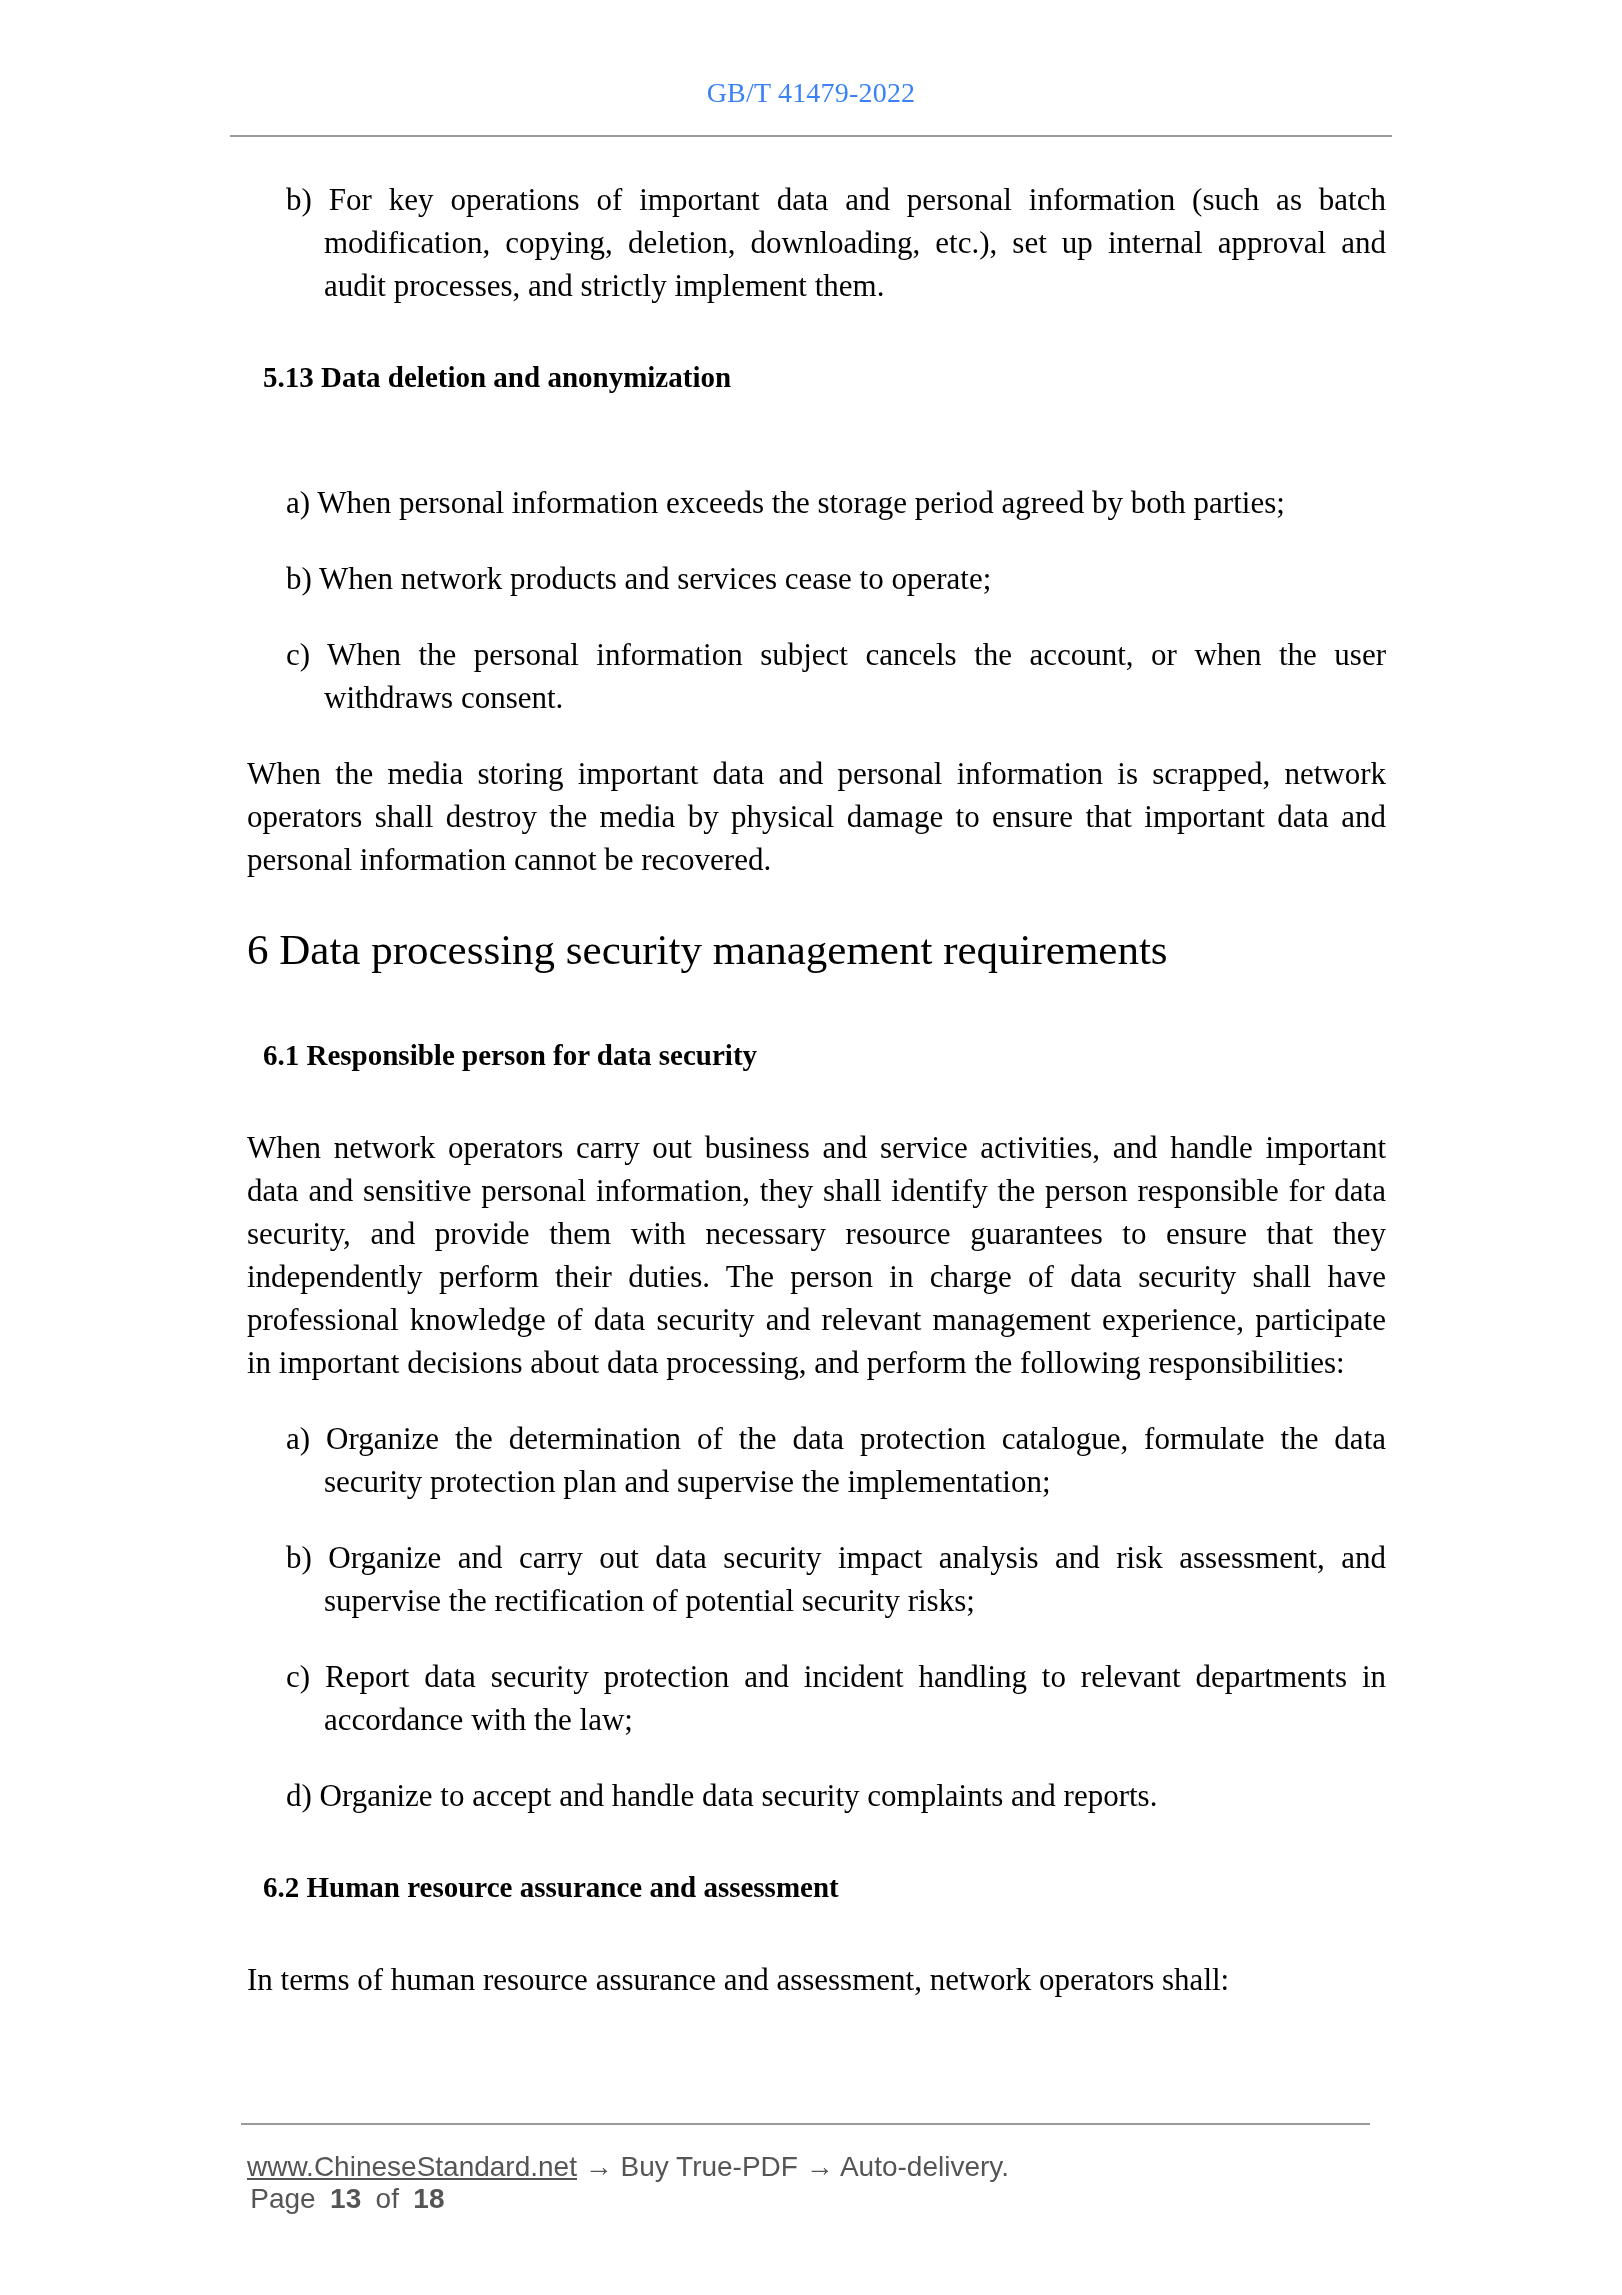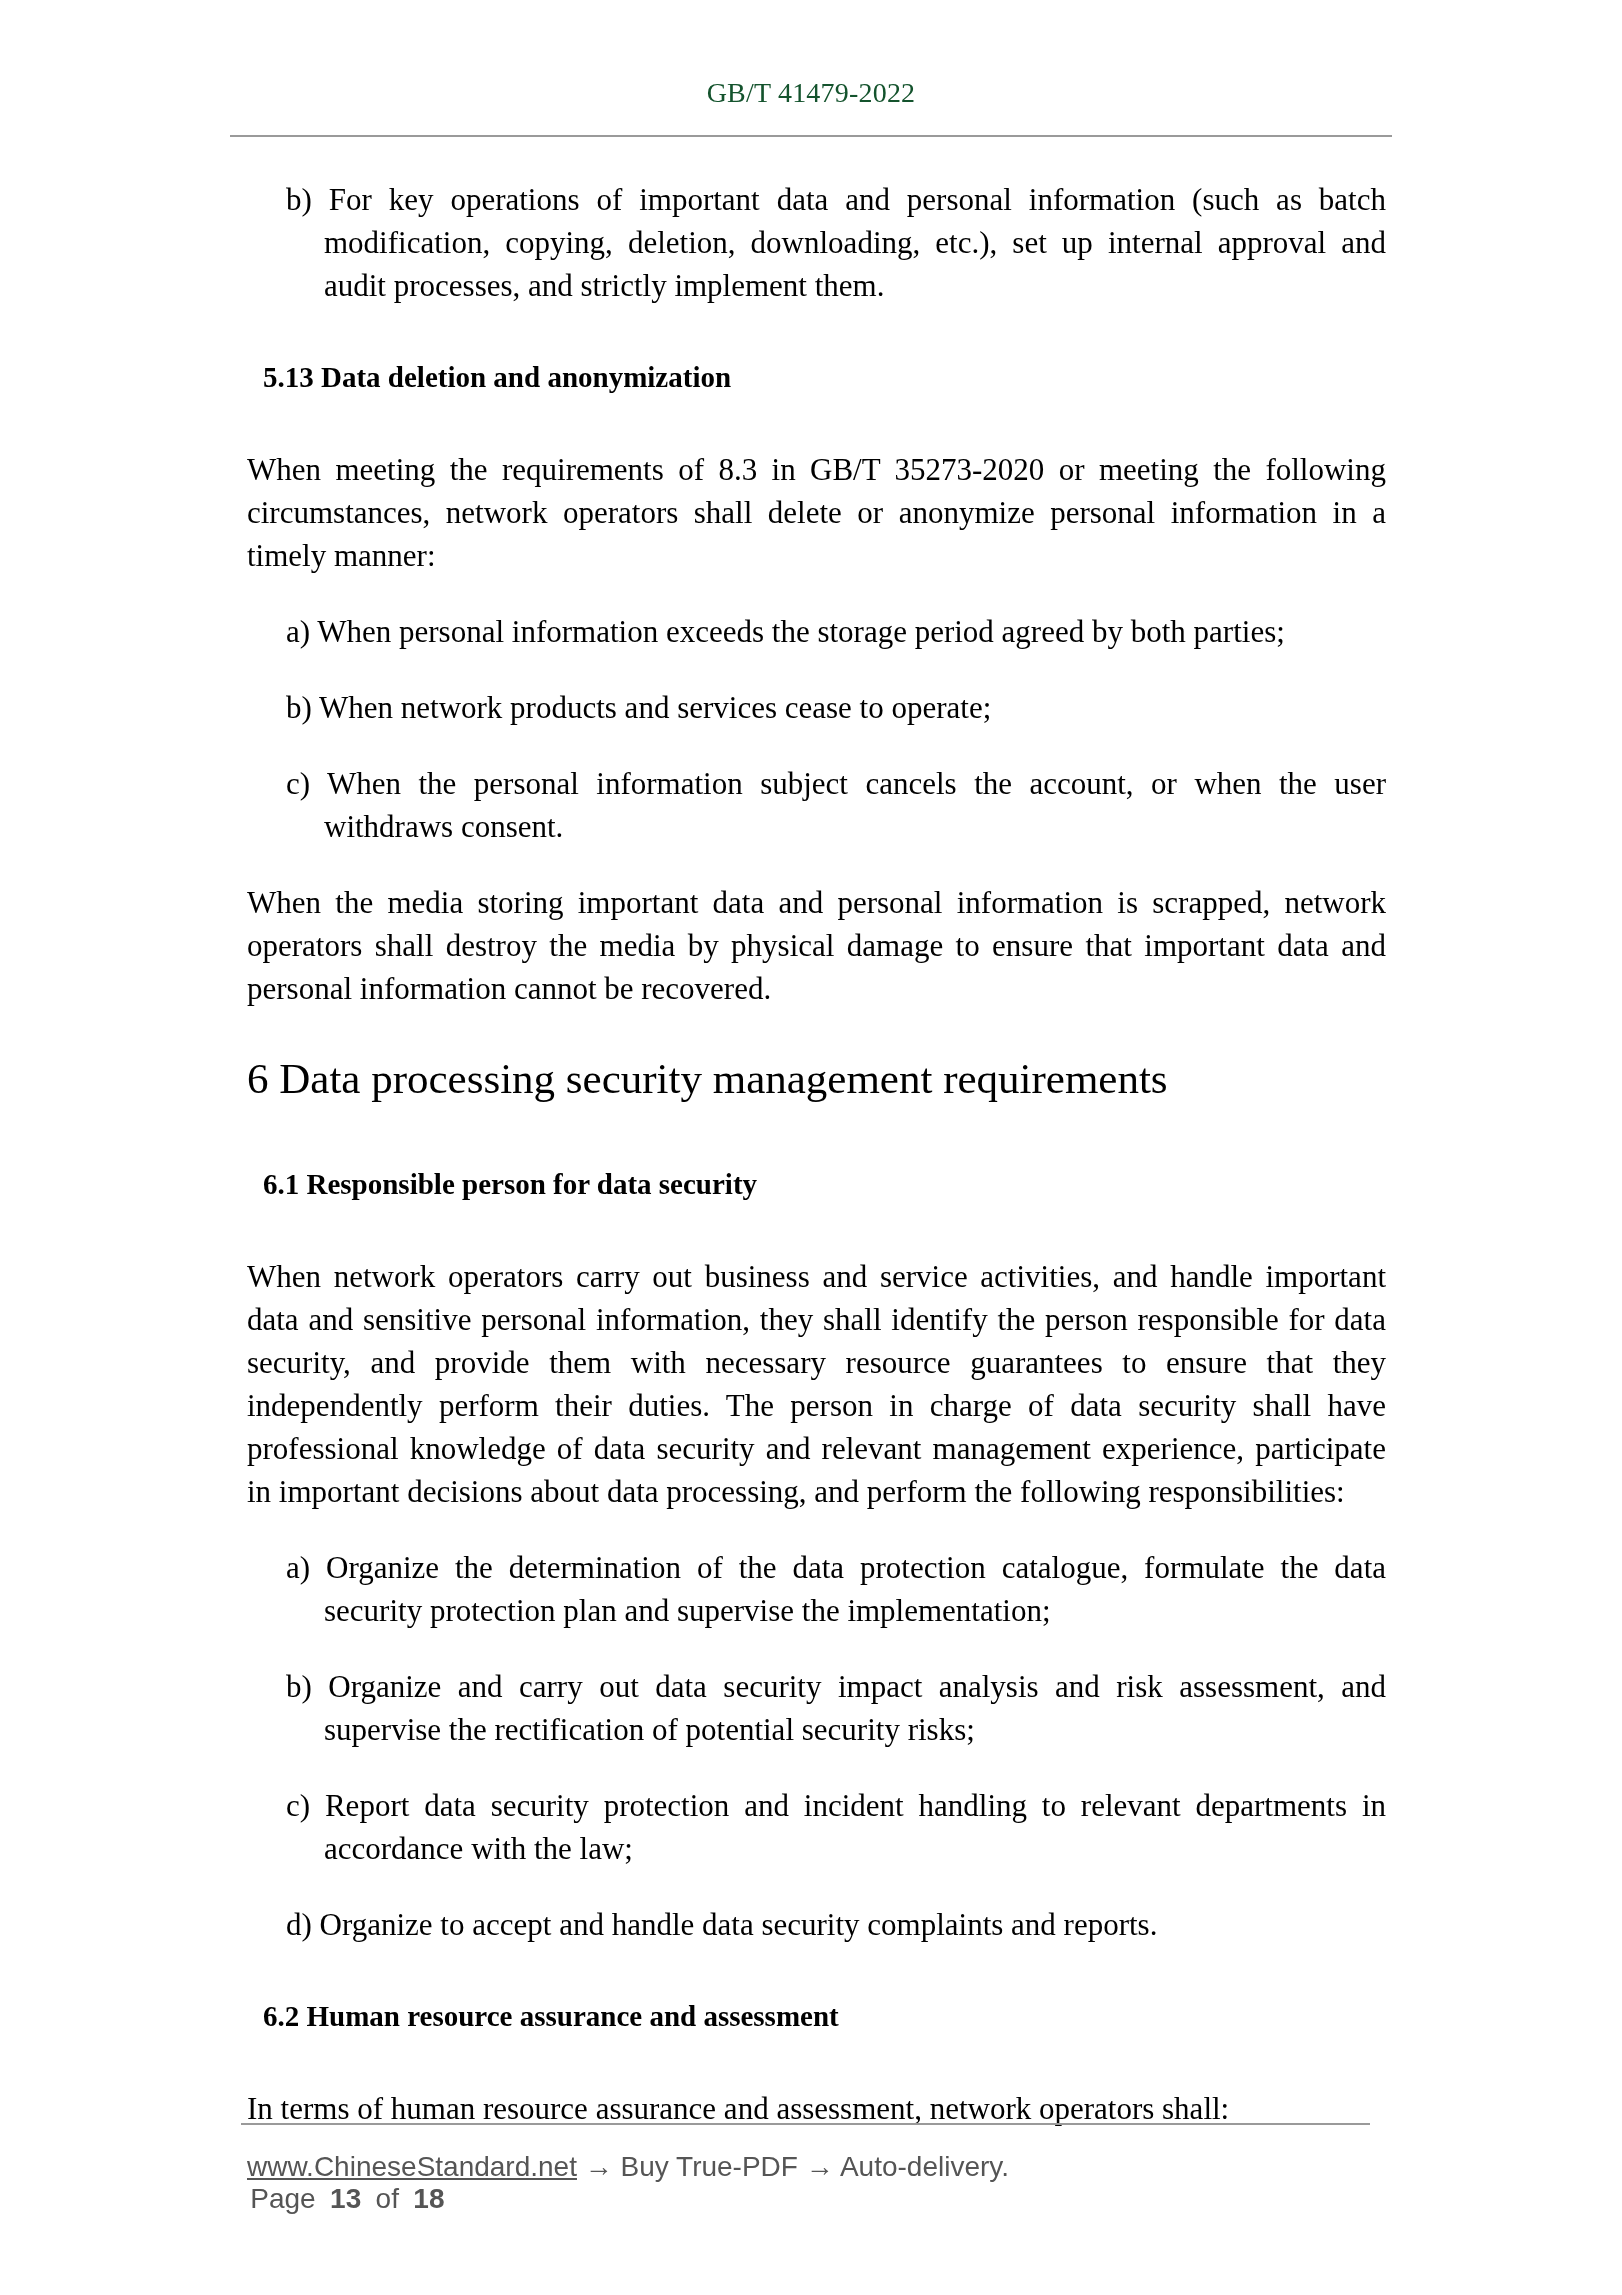--- a/index.html
+++ b/index.html
@@ -15,21 +15,21 @@
     font-family: "Liberation Serif", "DejaVu Serif", serif;
     color: #000000;
   }
   .page-header {
     position: absolute;
     left: 230px;
     width: 1162px;
     top: 77px;
     text-align: center;
     font-size: 28px;
-    color: #14532d;
+    color: #3b82f6;
     letter-spacing: 0.2px;
   }
   .header-rule {
     position: absolute;
     left: 230px;
     width: 1162px;
     top: 135px;
     height: 1.7px;
     background: #9a9a9a;
   }
@@ -101,21 +101,20 @@
 
 <div class="page-header">GB/T 41479-2022</div>
 <div class="header-rule"></div>
 
 <div class="content">
   <p class="list-item">b) For key operations of important data and personal information (such as batch modification, copying, deletion, downloading, etc.), set up internal approval and audit processes, and strictly implement them.</p>
   <div class="gap-md"></div>
 
   <p class="h2">5.13 Data deletion and anonymization</p>
   <div class="gap-md"></div>
-  <p class="para">When meeting the requirements of 8.3 in GB/T 35273-2020 or meeting the following circumstances, network operators shall delete or anonymize personal information in a timely manner:</p>
   <div class="gap-md"></div>
   <p class="list-item">a) When personal information exceeds the storage period agreed by both parties;</p>
   <div class="gap-md"></div>
   <p class="list-item">b) When network products and services cease to operate;</p>
   <div class="gap-md"></div>
   <p class="list-item">c) When the personal information subject cancels the account, or when the user withdraws consent.</p>
   <div class="gap-md"></div>
   <p class="para">When the media storing important data and personal information is scrapped, network operators shall destroy the media by physical damage to ensure that important data and personal information cannot be recovered.</p>
   <div class="gap-lg"></div>
 

